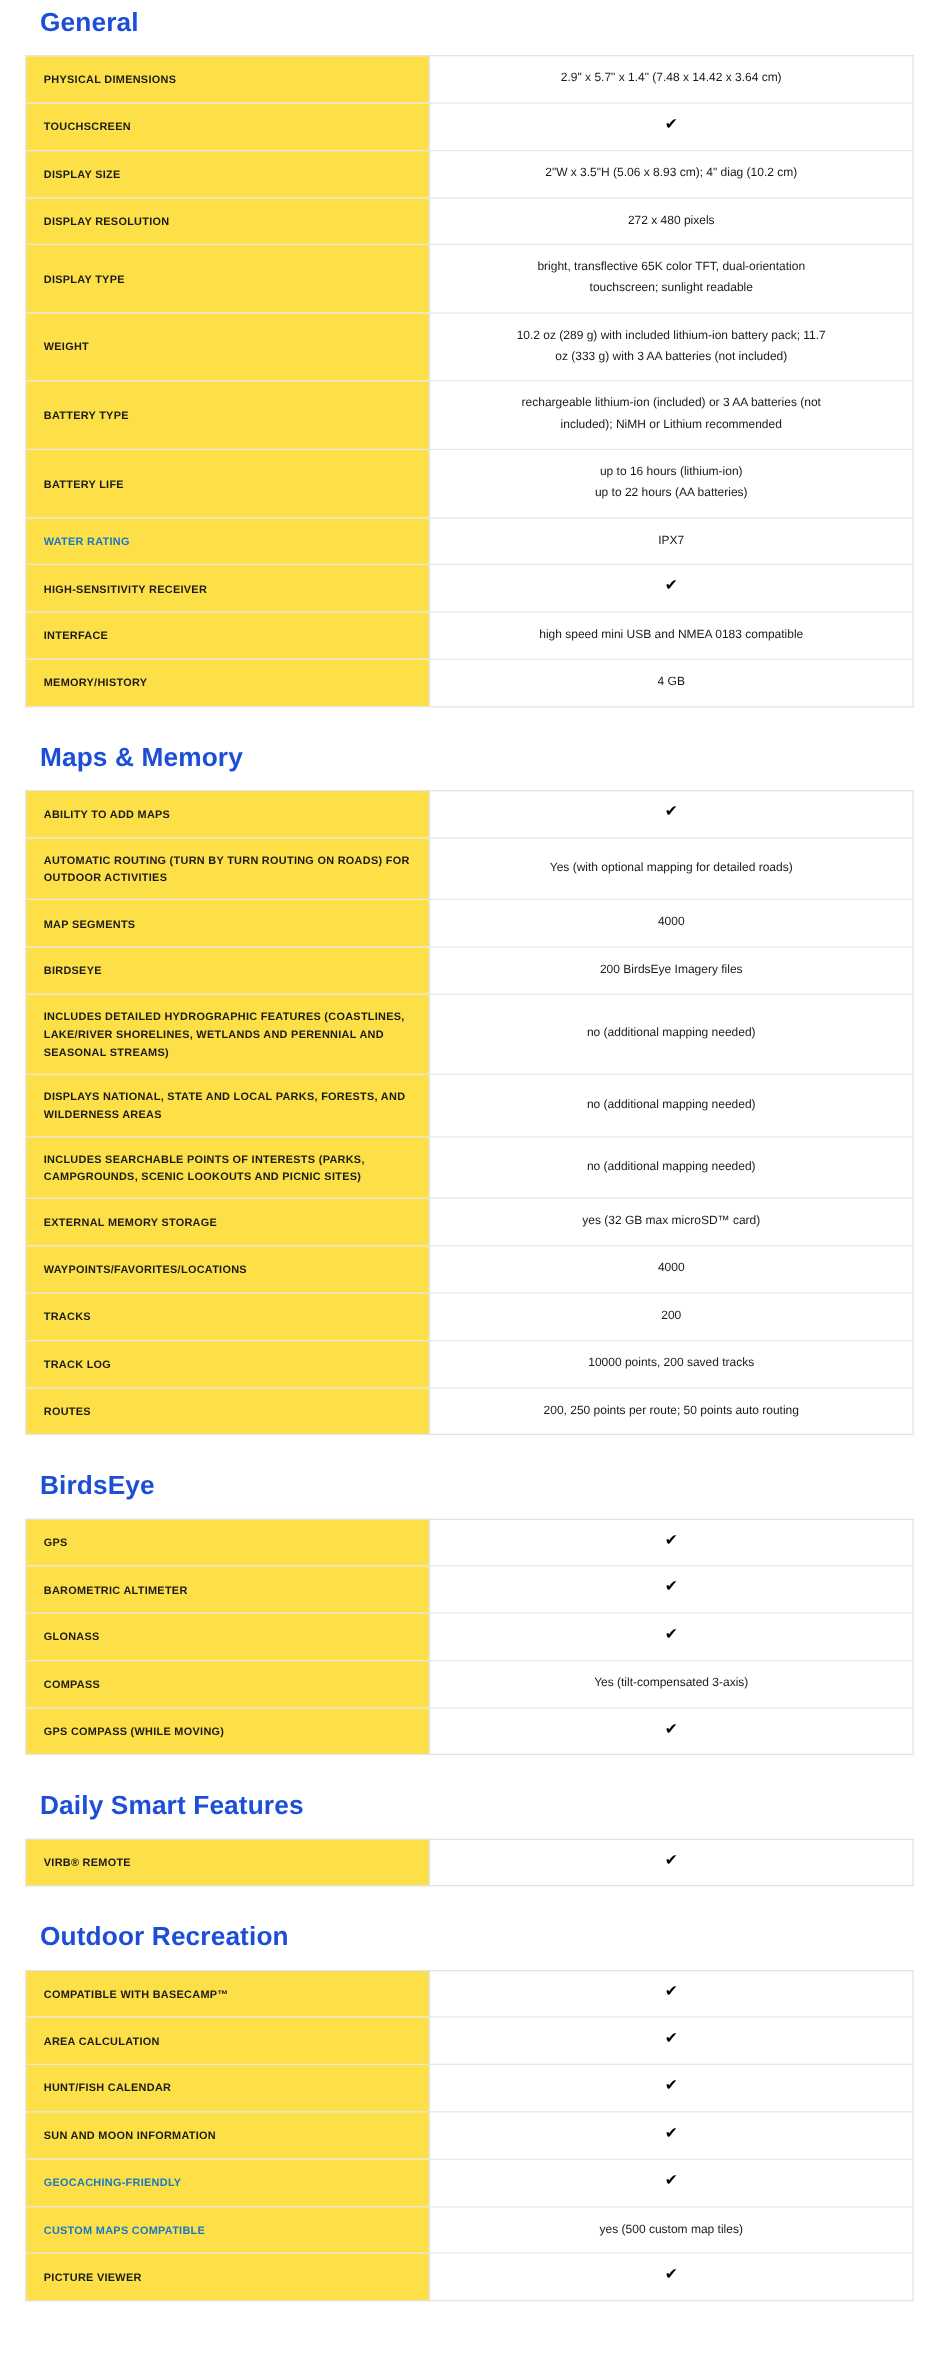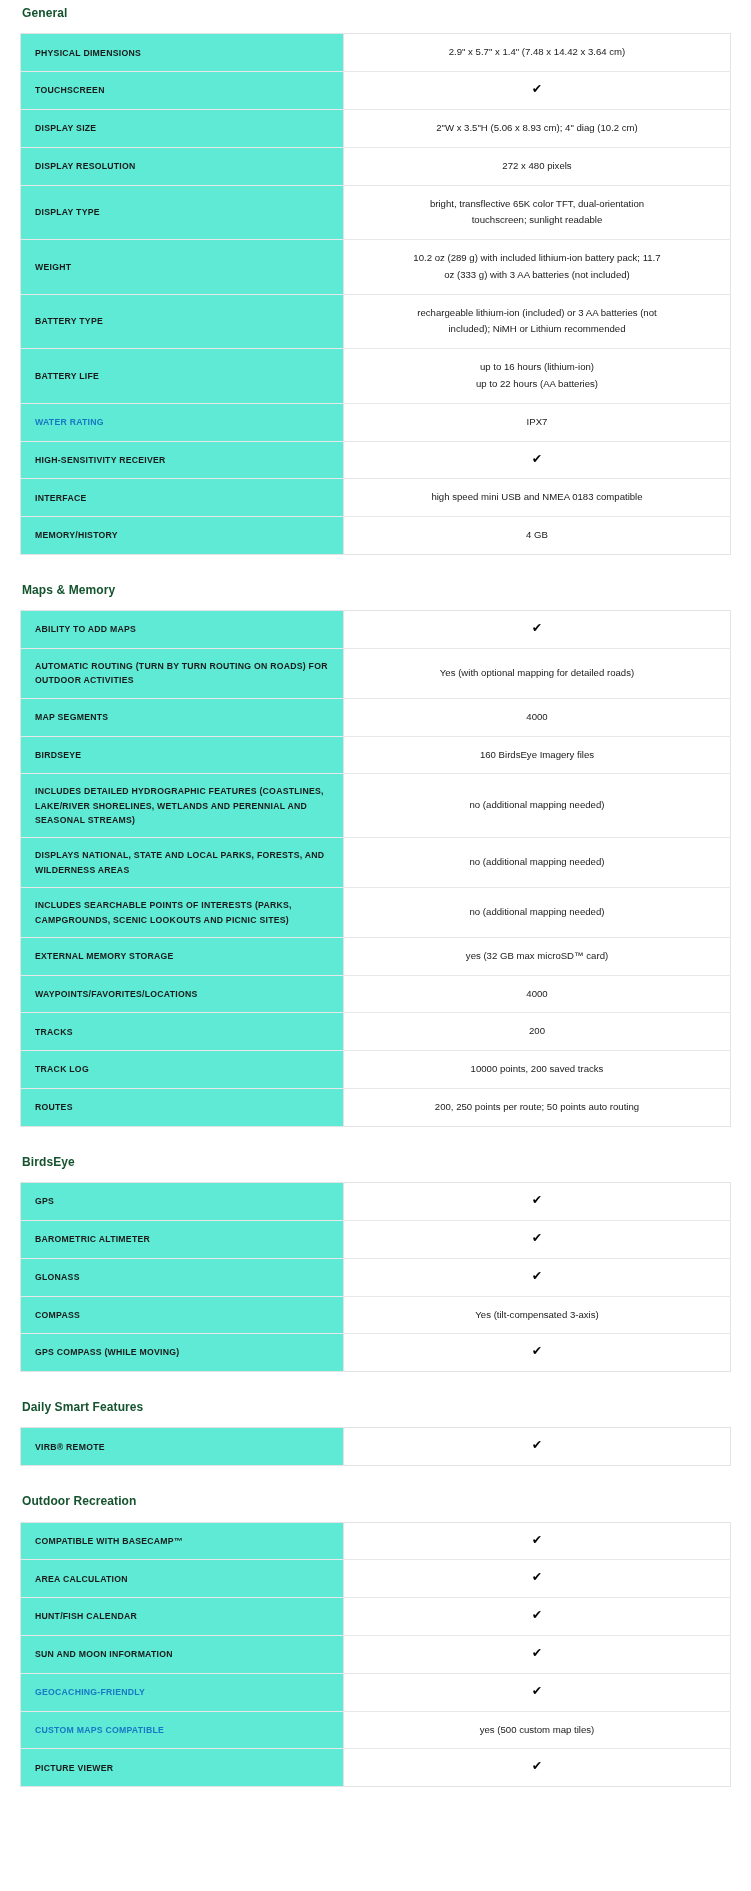--- a/index.html
+++ b/index.html
@@ -18,44 +18,44 @@
     width: 751px;
     box-sizing: border-box;
     padding: 0 20px 24px 20px;
   }
   .section {
     margin: 0 0 22px 0;
   }
   .section:first-child { margin-top: 0; }
 
   .section-title {
-    font-size: 12px;
+    font-size: 21px;
     font-weight: 700;
     letter-spacing: 0.1px;
-    color: #14532d;
-    margin: 0 0 13px 2px;
+    color: #1d4ed8;
+    margin: 0 0 13px 12px;
     padding-top: 6px;
     line-height: 1.2;
   }
 
   table.spec-table {
     width: 100%;
     border-collapse: collapse;
     border: 1px solid #e3e3e3;
     table-layout: fixed;
   }
   table.spec-table tr {
     border-bottom: 1px solid #e8e8e8;
   }
   table.spec-table tr:last-child {
     border-bottom: none;
   }
   td.spec-label {
     width: 296px;
-    background: #5eead4;
+    background: #fde047;
     border-right: 1px solid #e3e3e3;
     padding: 10px 12px 10px 14px;
     font-size: 8.7px;
     font-weight: 700;
     letter-spacing: 0.25px;
     text-transform: uppercase;
     line-height: 1.65;
     color: #1a1a1a;
     vertical-align: middle;
   }
@@ -183,21 +183,21 @@
           </tr>
           <tr>
             <td class="spec-label"><span class="label-text">MAP SEGMENTS</span></td>
             <td class="spec-value">
               <span class="value-line">4000</span>
             </td>
           </tr>
           <tr>
             <td class="spec-label"><span class="label-text">BIRDSEYE</span></td>
             <td class="spec-value">
-              <span class="value-line">160 BirdsEye Imagery files</span>
+              <span class="value-line">200 BirdsEye Imagery files</span>
             </td>
           </tr>
           <tr>
             <td class="spec-label"><span class="label-text">INCLUDES DETAILED HYDROGRAPHIC FEATURES (COASTLINES, LAKE/RIVER SHORELINES, WETLANDS AND PERENNIAL AND SEASONAL STREAMS)</span></td>
             <td class="spec-value">
               <span class="value-line">no (additional mapping needed)</span>
             </td>
           </tr>
           <tr>
             <td class="spec-label"><span class="label-text">DISPLAYS NATIONAL, STATE AND LOCAL PARKS, FORESTS, AND WILDERNESS AREAS</span></td>

